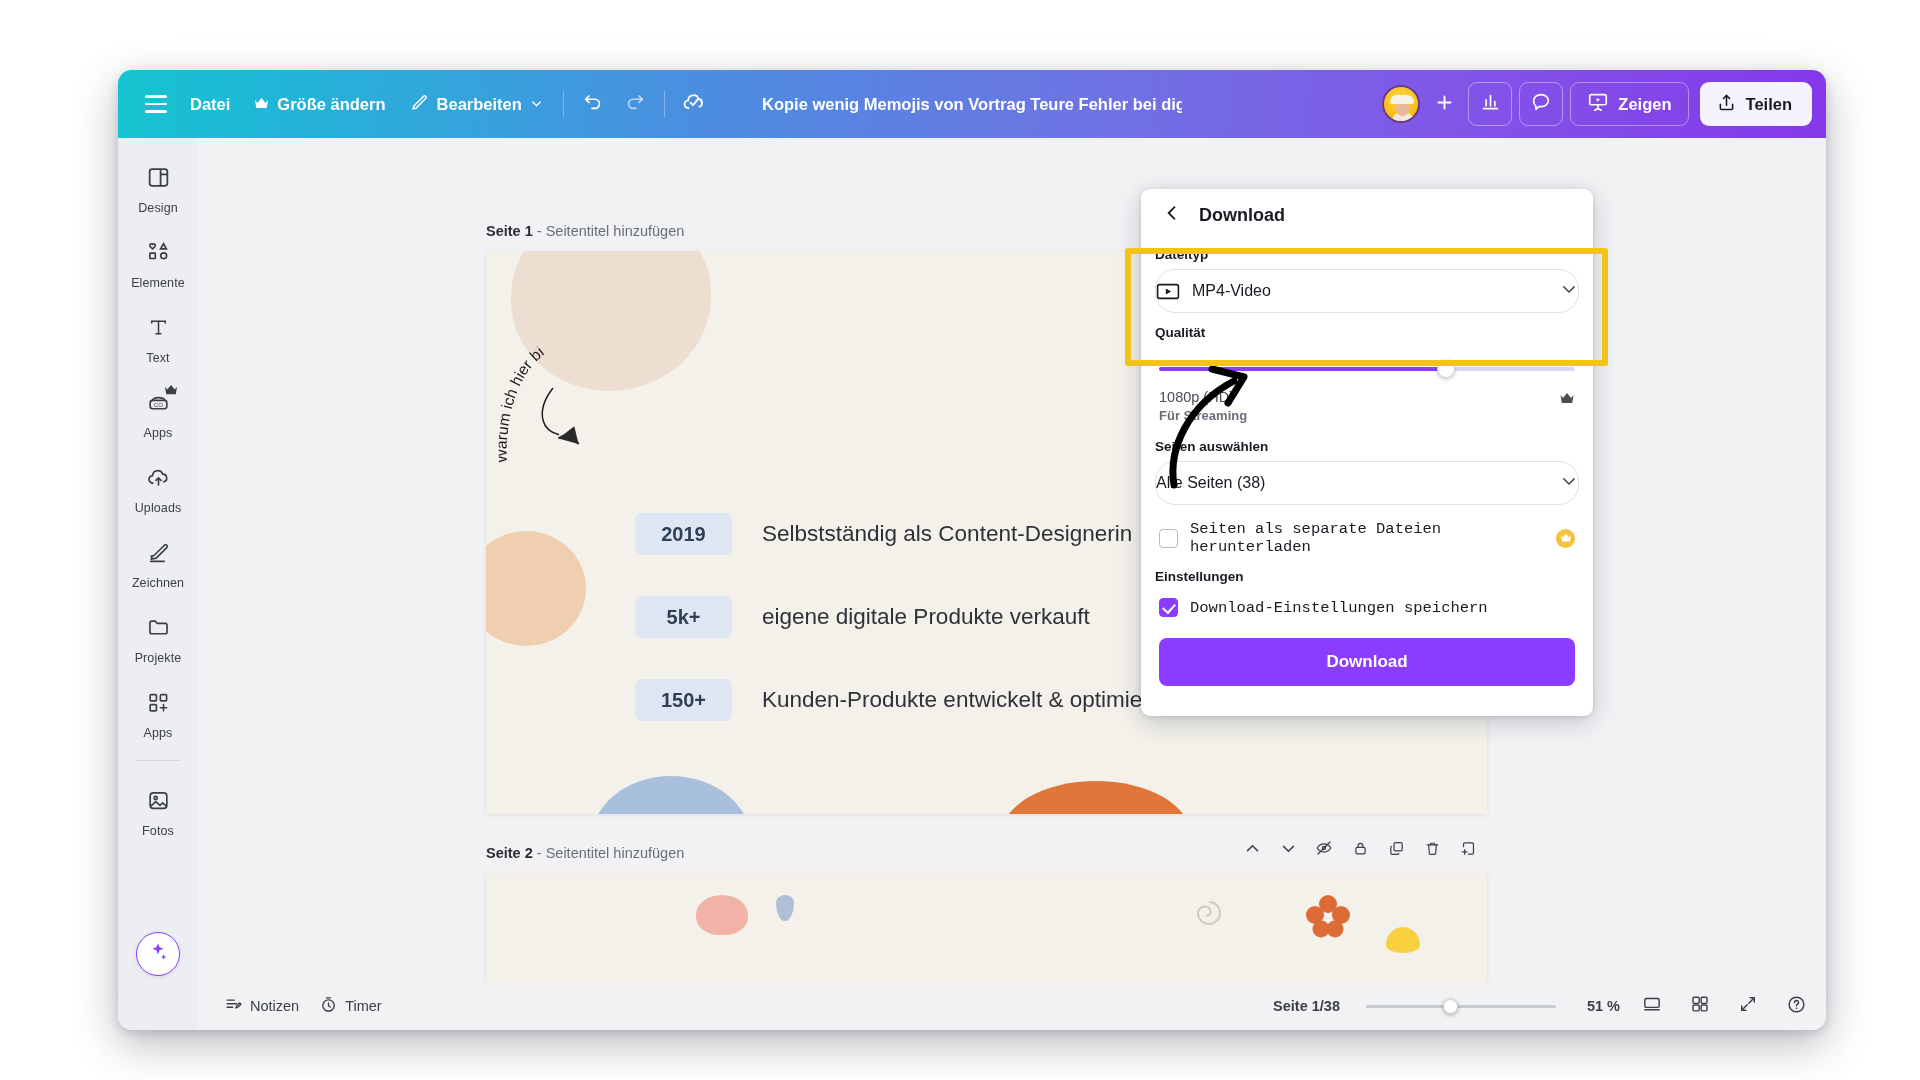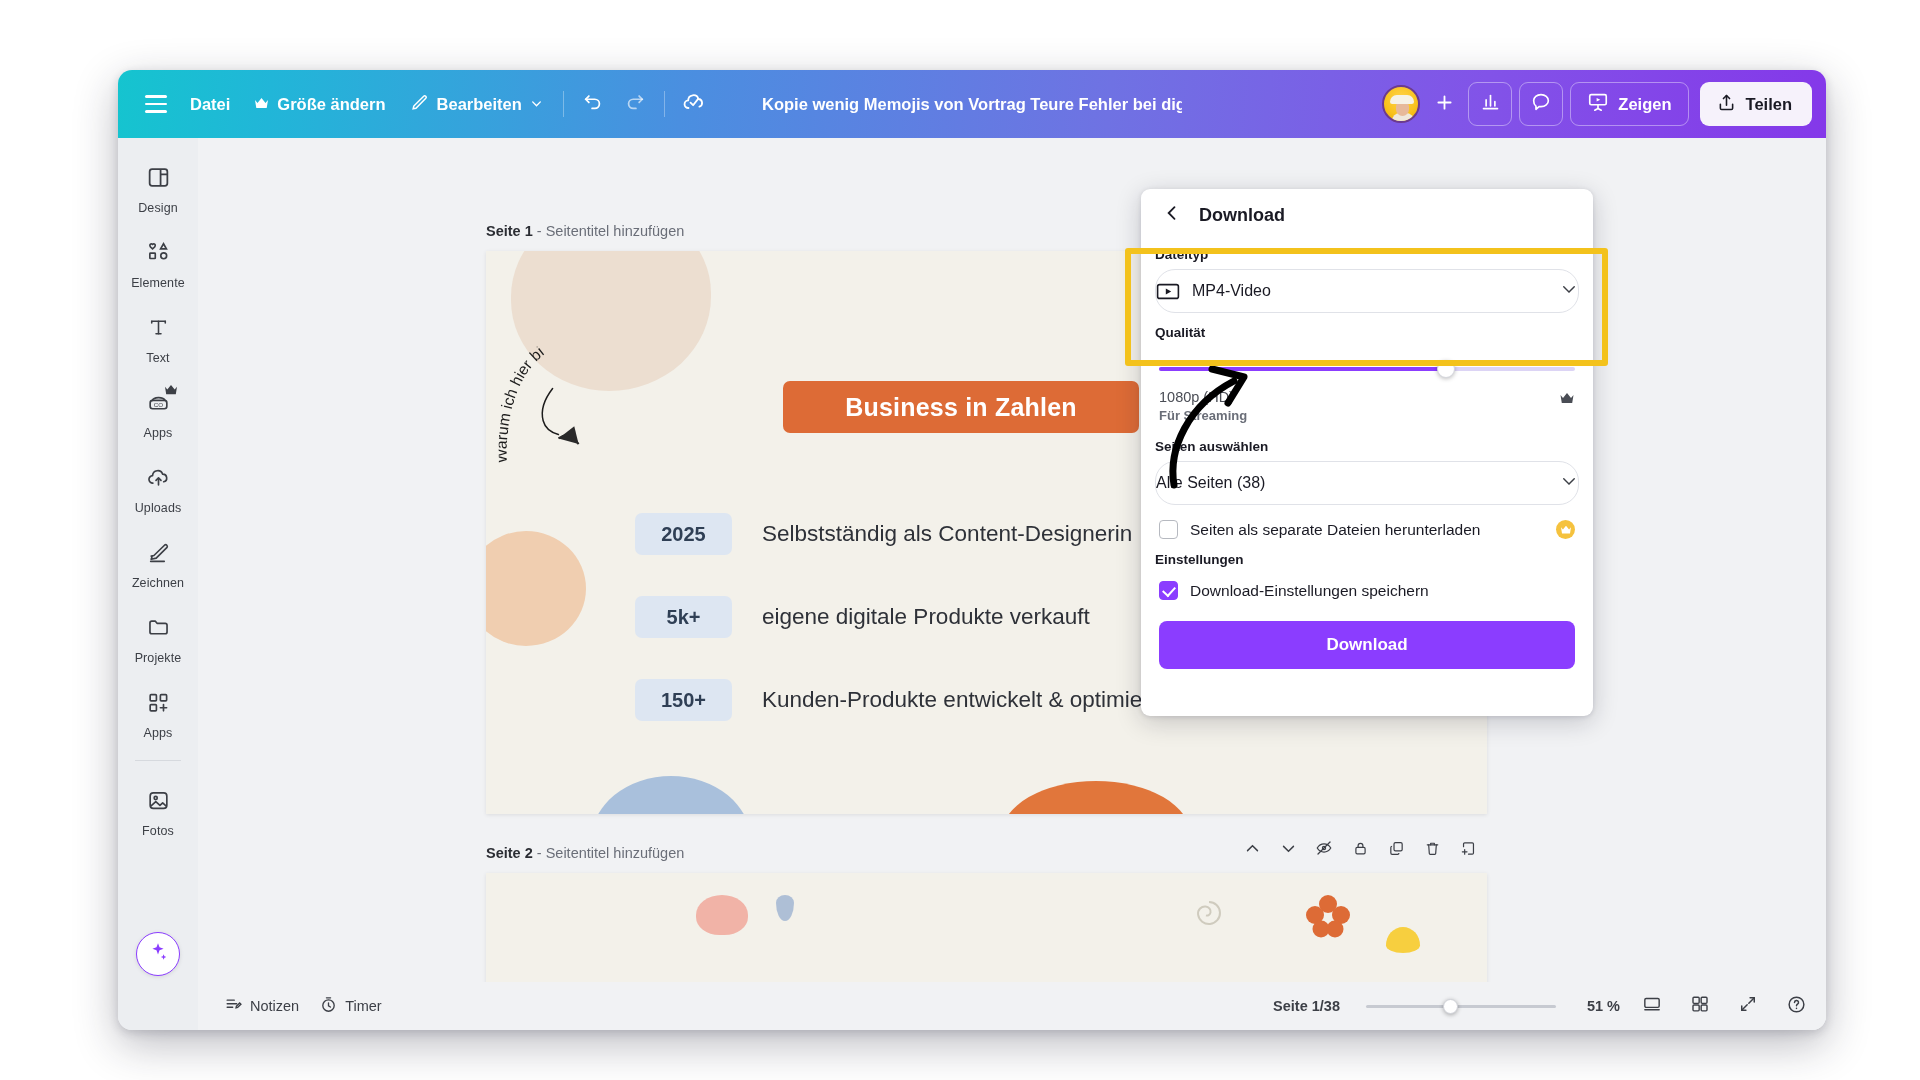--- a/index.html
+++ b/index.html
@@ -203,21 +203,21 @@
     position:absolute; left:69%; top:0; width:18px; height:18px;
     margin-left:-9px; border-radius:50%; background:#fff;
     border: 1px solid #d5d7dd;
     box-shadow: 0 1px 4px rgba(0,0,0,.26); cursor: grab;
   }
   #quality-row { display:flex; align-items:flex-start; justify-content:space-between; padding: 0 4px; }
   #q-res { font-size: 14.5px; color: #4a4d55; }
   #q-sub { font-size: 13px; color: #6a6e78; font-weight: 700; margin-top: 3px; }
   .checkbox-row {
     display: flex; align-items: center; gap: 12px;
-    padding: 7px 4px; cursor: pointer;
+    padding: 7px 4px; cursor: pointer; font-family: Liberation Mono, monospace;
   }
   .cb {
     width: 19px; height: 19px; border-radius: 4px;
     border: 1.6px solid #b6b9c0; background: #fff; flex: 0 0 auto;
   }
   .cb.checked { background: #8b3dff; border-color: #8b3dff; position: relative; }
   .cb.checked:after {
     content: ""; position: absolute; left: 5px; top: 2px;
     width: 6px; height: 10px; border: solid #fff; border-width: 0 2.2px 2.2px 0;
     transform: rotate(42deg);
@@ -530,26 +530,23 @@
           <path id="curvepath" d="M8,120 C6,66 22,24 50,6"></path>
         </defs>
         <text font-family="Liberation Sans" font-size="15.5" fill="#1d1d1d" font-weight="400">
           <textPath href="#curvepath" startOffset="4">Warum ich hier bin</textPath>
         </text>
         <path d="M55,42 C47,52 42,62 45,74 C47,82 53,86 60,88" fill="none" stroke="#1d1d1d" stroke-width="1.5" stroke-linecap="round"></path>
         <path d="M60,92 L76,80 L80,98 Z" fill="#2a2a2a"></path>
         <path d="M60,92 C66,88 72,86 80,98" fill="none" stroke="#2a2a2a" stroke-width="2"></path>
       </svg>
 
-      <div id="banner">
-        <span>Business in Zahlen</span>
-      </div>
 
       <div class="stat-row" style="left:149px; top:262px;">
-        <span class="stat-chip">2025</span>
+        <span class="stat-chip">2019</span>
         <span class="stat-text">Selbstständig als Content-Designerin</span>
       </div>
       <div class="stat-row" style="left:149px; top:345px;">
         <span class="stat-chip">5k+</span>
         <span class="stat-text">eigene digitale Produkte verkauft</span>
       </div>
       <div class="stat-row" style="left:149px; top:428px;">
         <span class="stat-chip">150+</span>
         <span class="stat-text">Kunden-Produkte entwickelt &amp; optimiert</span>
       </div>

